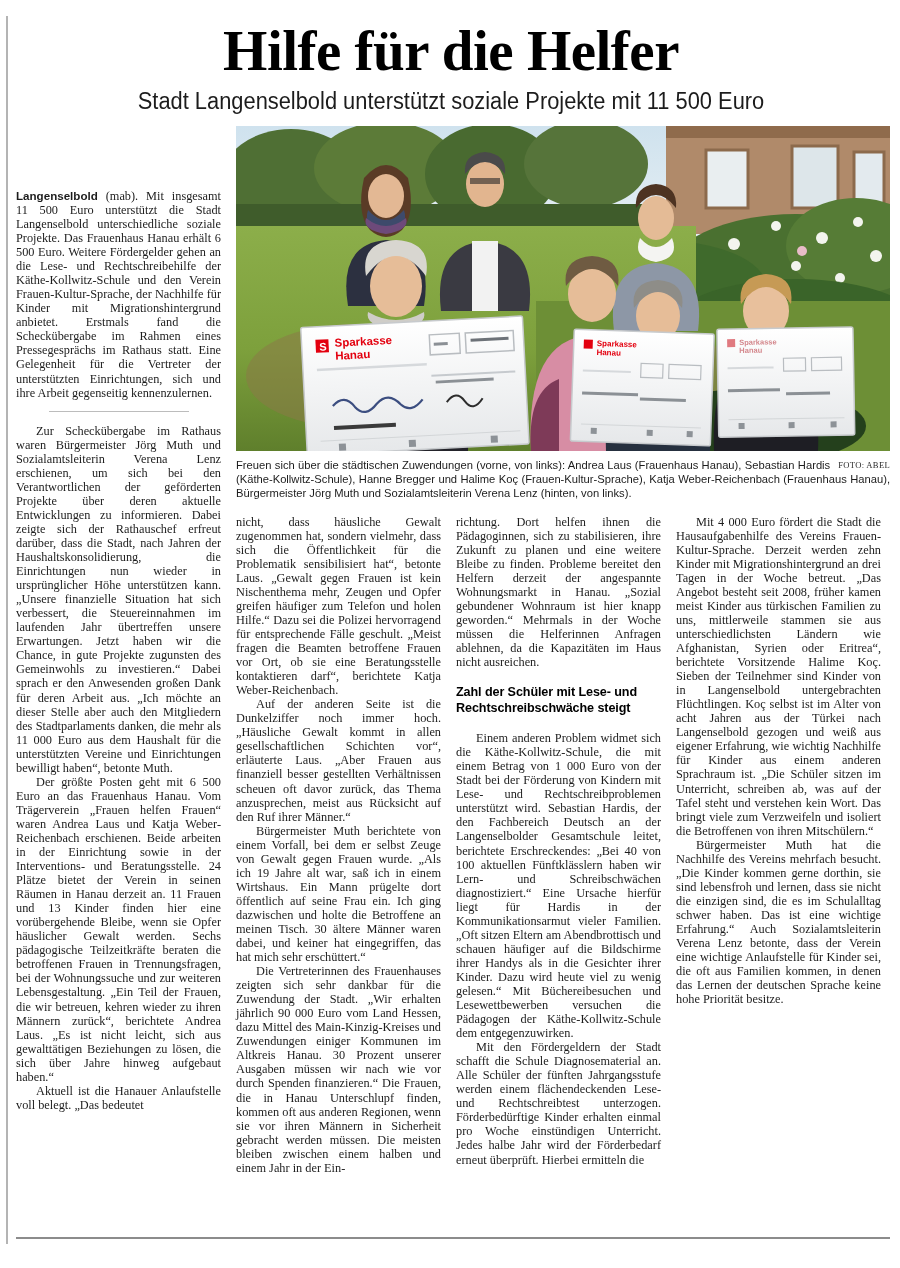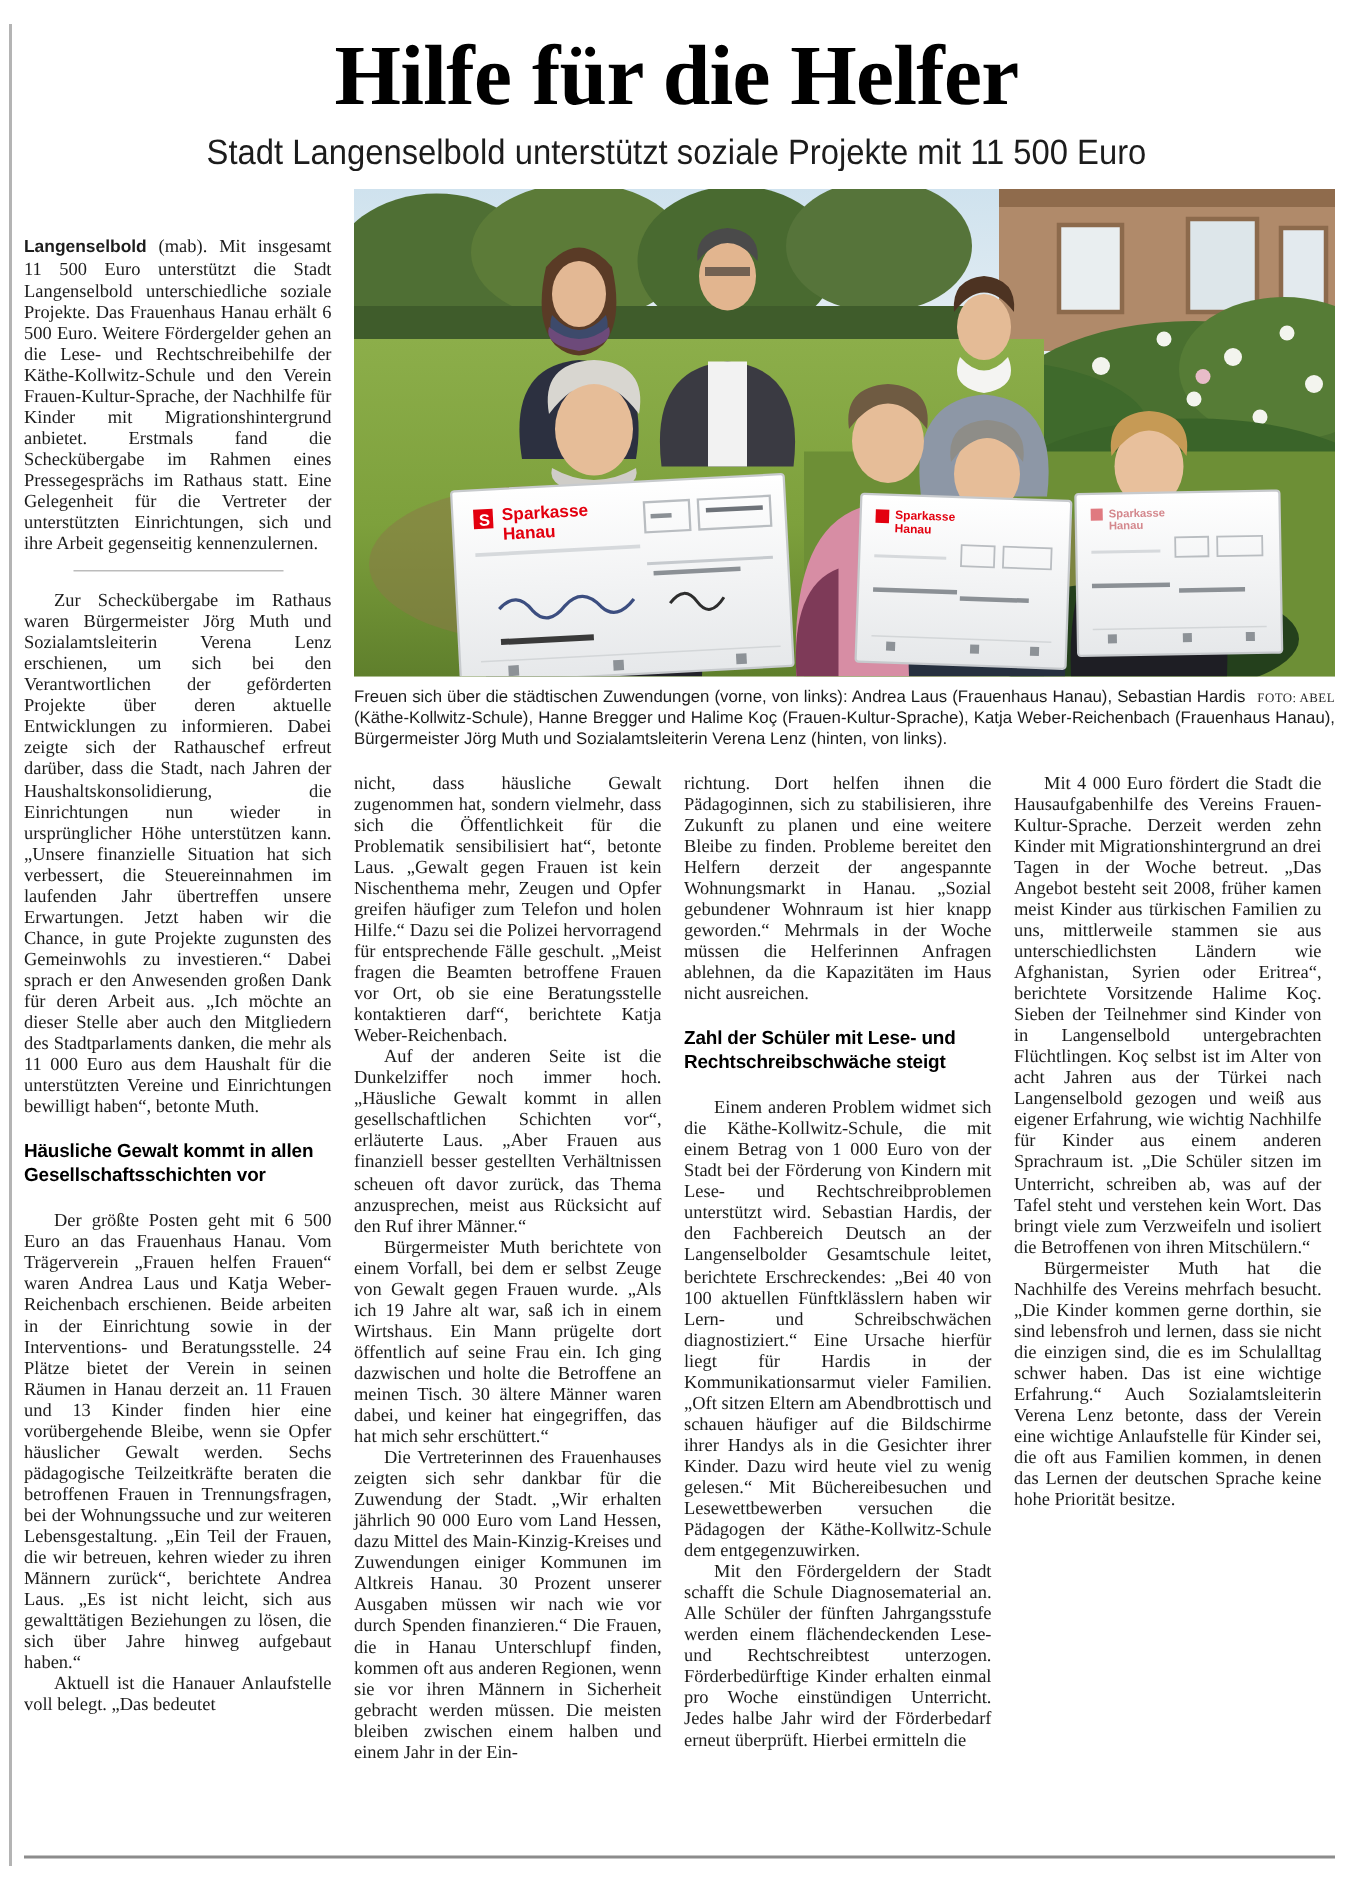--- a/index.html
+++ b/index.html
@@ -150,21 +150,20 @@
   </div>
 
   <div class="content">
 
     <div class="row-top">
 
       <div class="col">
         <p class="lead"><b class="dateline">Langenselbold</b><span> (mab). Mit insgesamt 11 500 Euro unterstützt die Stadt Langenselbold unterschiedliche soziale Projekte. Das Frauenhaus Hanau erhält 6 500 Euro. Weitere Fördergelder gehen an die Lese- und Rechtschreibehilfe der Käthe-Kollwitz-Schule und den Verein Frauen-Kultur-Sprache, der Nachhilfe für Kinder mit Migrationshintergrund anbietet. Erstmals fand die Scheckübergabe im Rahmen eines Pressegesprächs im Rathaus statt. Eine Gelegenheit für die Vertreter der unterstützten Einrichtungen, sich und ihre Arbeit gegenseitig kennenzulernen.</span></p>
         <div class="divider"></div>
         <p>Zur Scheckübergabe im Rathaus waren Bürgermeister Jörg Muth und Sozialamtsleiterin Verena Lenz erschienen, um sich bei den Verantwortlichen der geförderten Projekte über deren aktuelle Entwicklungen zu informieren. Dabei zeigte sich der Rathauschef erfreut darüber, dass die Stadt, nach Jahren der Haushaltskonsolidierung, die Einrichtungen nun wieder in ursprünglicher Höhe unterstützen kann. „Unsere finanzielle Situation hat sich verbessert, die Steuereinnahmen im laufenden Jahr übertreffen unsere Erwartungen. Jetzt haben wir die Chance, in gute Projekte zugunsten des Gemeinwohls zu investieren.“ Dabei sprach er den Anwesenden großen Dank für deren Arbeit aus. „Ich möchte an dieser Stelle aber auch den Mitgliedern des Stadtparlaments danken, die mehr als 11 000 Euro aus dem Haushalt für die unterstützten Vereine und Einrichtungen bewilligt haben“, betonte Muth.</p>
-        <h3 class="subhead">Häusliche Gewalt kommt in allen Gesellschaftsschichten vor</h3>
         <p>Der größte Posten geht mit 6 500 Euro an das Frauenhaus Hanau. Vom Trägerverein „Frauen helfen Frauen“ waren Andrea Laus und Katja Weber-Reichenbach erschienen. Beide arbeiten in der Einrichtung sowie in der Interventions- und Beratungsstelle. 24 Plätze bietet der Verein in seinen Räumen in Hanau derzeit an. 11 Frauen und 13 Kinder finden hier eine vorübergehende Bleibe, wenn sie Opfer häuslicher Gewalt werden. Sechs pädagogische Teilzeitkräfte beraten die betroffenen Frauen in Trennungsfragen, bei der Wohnungssuche und zur weiteren Lebensgestaltung. „Ein Teil der Frauen, die wir betreuen, kehren wieder zu ihren Männern zurück“, berichtete Andrea Laus. „Es ist nicht leicht, sich aus gewalttätigen Beziehungen zu lösen, die sich über Jahre hinweg aufgebaut haben.“</p>
         <p>Aktuell ist die Hanauer Anlaufstelle voll belegt. „Das bedeutet</p>
       </div>
 
       <div class="photoblock">
         <div class="photo">
           <svg viewBox="0 0 654 325" preserveAspectRatio="none">
             <defs>
               <linearGradient id="grassG" x1="0" y1="0" x2="0" y2="1">
                 <stop offset="0%" stop-color="#8cae4a"></stop>

